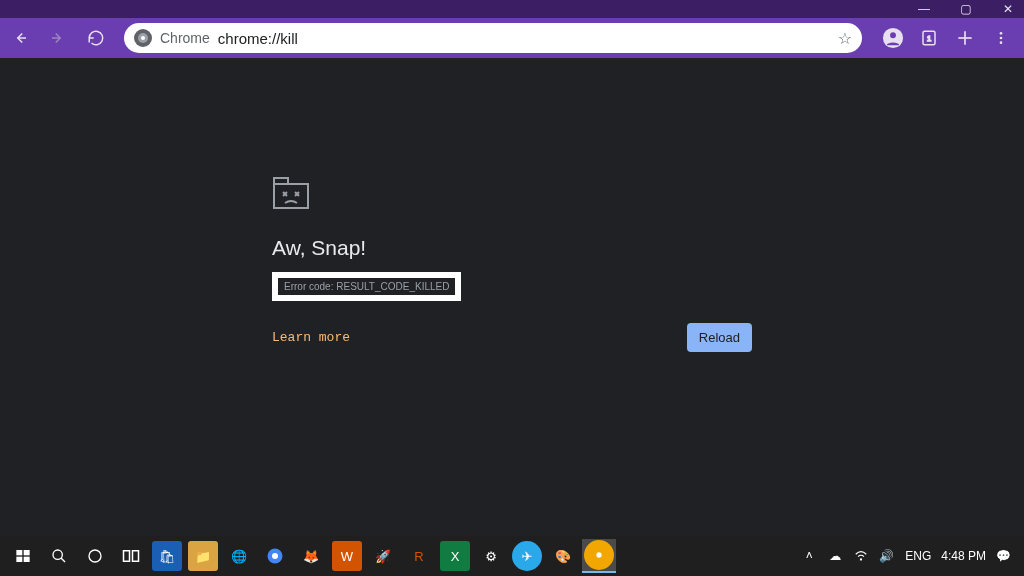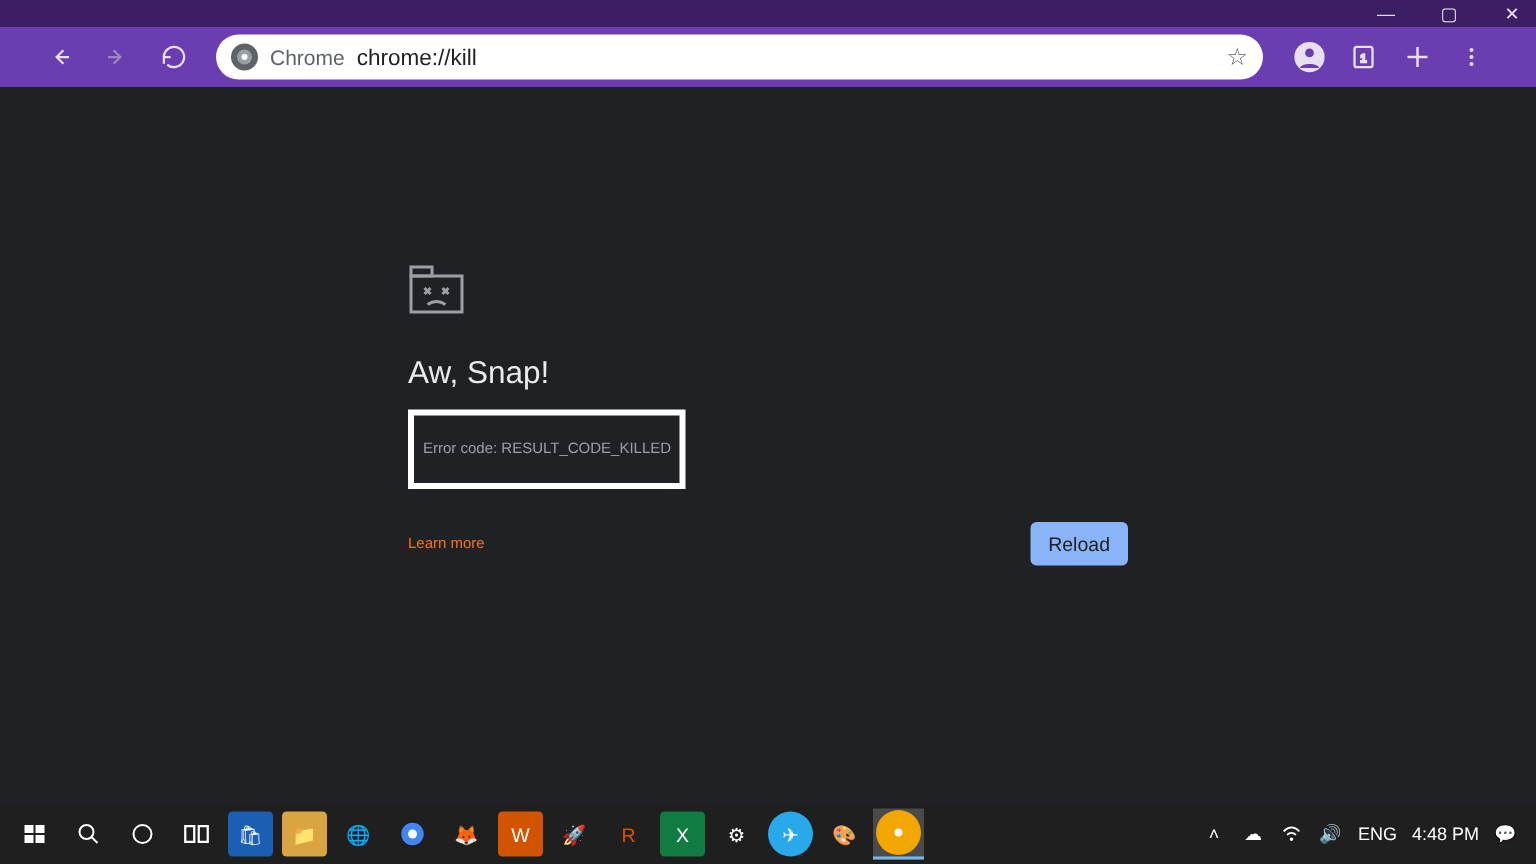--- a/index.html
+++ b/index.html
@@ -3,41 +3,41 @@
 <meta charset="utf-8">
 <style>
   * { box-sizing: border-box; margin: 0; padding: 0; }
   html, body { width: 1024px; height: 576px; font-family: "Segoe UI", Arial, sans-serif; overflow: hidden; background: #202124; }
 
   
   .titlebar { height: 18px; background: #3c1e64; display: flex; justify-content: flex-end; align-items: center; padding-right: 4px; gap: 18px; }
   .titlebar .win-btn { width: 24px; height: 18px; display: flex; align-items: center; justify-content: center; color: #e8e0f0; font-size: 12px; }
 
   
-  .toolbar { height: 40px; background: #6a3db0; display: flex; align-items: center; padding: 0 24px; gap: 6px; }
+  .toolbar { height: 40px; background: #6a3db0; display: flex; align-items: center; padding: 0 4px; gap: 6px; }
   .nav-btn { width: 32px; height: 32px; display: flex; align-items: center; justify-content: center; border-radius: 50%; color: #e8e0f0; }
   .nav-btn.disabled { color: #9d87c1; }
   .omnibox { flex: 1; height: 30px; background: #fff; border-radius: 15px; display: flex; align-items: center; padding: 0 10px; gap: 8px; margin: 0 6px; }
   .omnibox .site-icon { width: 18px; height: 18px; border-radius: 50%; background: #5f6368; display: flex; align-items: center; justify-content: center; }
   .omnibox .lbl { color: #5f6368; font-size: 14px; }
   .omnibox .url { color: #202124; font-size: 15px; flex: 1; }
   .omnibox .star { color: #5f6368; font-size: 16px; }
   .right-icons { display: flex; align-items: center; gap: 10px; padding: 0 6px; }
   .right-icons .ic { width: 26px; height: 26px; display: flex; align-items: center; justify-content: center; color: #e8e0f0; }
 
   
   .page { position: relative; width: 960px; height: calc(576px - 18px - 40px - 40px); background: #202124; color: #9aa0a6; }
   .error-block { position: absolute; left: 272px; top: 118px; width: 480px; }
   .sad-folder { margin-bottom: 20px; }
   .err-title { color: #e8eaed; font-size: 21px; font-weight: 400; margin-bottom: 12px; }
   .err-msg { color: #9aa0a6; font-size: 13px; margin-bottom: 10px; }
-  .err-code-wrap { display: inline-block; border: 4px solid #ffffff; padding: 17px 6px; margin-bottom: 22px; }
+  .err-code-wrap { display: inline-block; border: 6px solid #ffffff; padding: 3px 6px; margin-bottom: 22px; }
   .err-code { color: #9aa0a6; font-size: 10px; }
   .action-row { display: flex; justify-content: space-between; align-items: center; }
-  .learn-more { color: #f97316; font-size: 10px; text-decoration: none; }
+  .learn-more { color: #fdba74; font-size: 13px; text-decoration: none; font-family: Liberation Mono, monospace; }
   .reload-btn { background: #8ab4f8; color: #202124; border: none; padding: 7px 12px; border-radius: 4px; font-size: 13px; cursor: pointer; }
 
   
   .taskbar { position: absolute; bottom: 0; left: 0; width: 1024px; height: 40px; background: #1f1f1f; display: flex; align-items: center; padding: 0 6px; }
   .taskbar .tb-left { display: flex; align-items: center; gap: 2px; }
   .taskbar .tb-item { width: 34px; height: 34px; display: flex; align-items: center; justify-content: center; color: #fff; font-size: 14px; }
   .taskbar .tb-item.active { background: #4a4a4a; border-bottom: 2px solid #76b9ed; }
   .taskbar .tb-spacer { flex: 1; }
   .taskbar .tb-right { display: flex; align-items: center; gap: 10px; color: #fff; font-size: 12px; padding-right: 6px; }
   .taskbar .tray-icon { width: 16px; height: 16px; display: flex; align-items: center; justify-content: center; font-size: 12px; }

